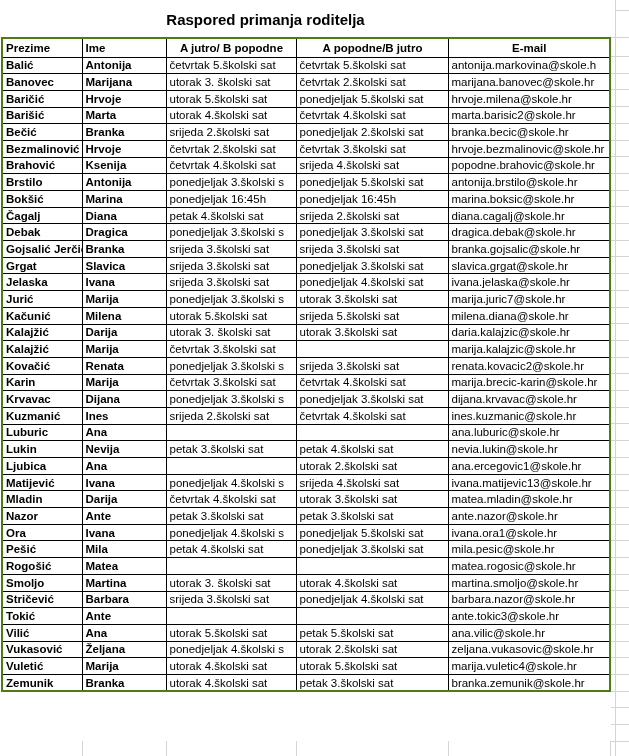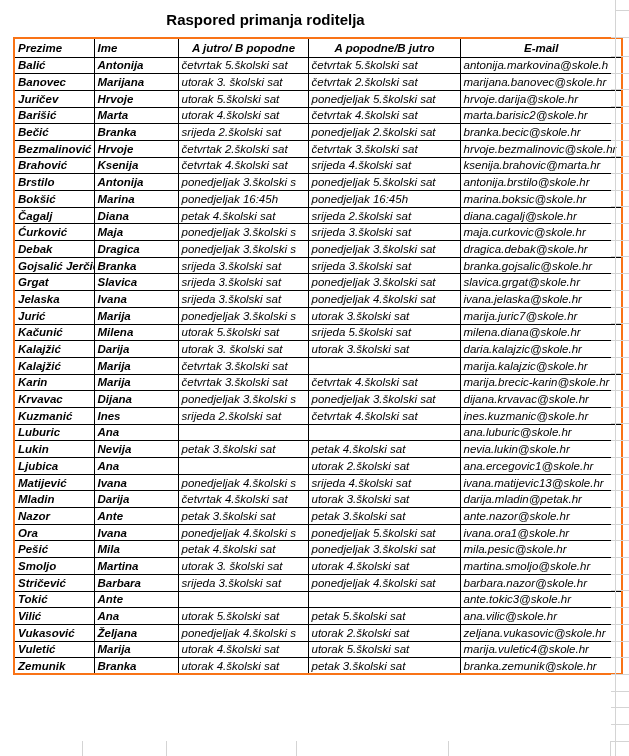--- a/index.html
+++ b/index.html
@@ -10,25 +10,24 @@
     font-family:"Liberation Sans", sans-serif;
     color:#000;
     overflow:hidden;
   }
   #sheet-title{
     position:absolute;top:11px;left:0;width:531px;
     text-align:center;font-weight:bold;font-size:15px;line-height:18px;
     white-space:nowrap;
   }
   table#schedule{
-    position:absolute;left:13px;top:37px;
+    position:absolute;left:1px;top:37px;
     border-collapse:collapse;table-layout:fixed;
     width:608px;
-    border:2px solid #f97316;
-    font-style:italic;
+    border:2px solid #4d7c0f;
   }
   #schedule th,#schedule td{
     border:1px solid #000;
     padding:0 2px 0 3px;
     font-size:11.5px;
     white-space:nowrap;
     overflow:hidden;
     vertical-align:middle;
   }
   #schedule thead tr{height:19px;}
@@ -72,25 +71,25 @@
           <td>antonija.markovina@skole.h</td>
         </tr>
         <tr>
           <td class="bold">Banovec</td>
           <td class="bold">Marijana</td>
           <td>utorak 3. školski sat</td>
           <td>četvrtak 2.školski sat</td>
           <td>marijana.banovec@skole.hr</td>
         </tr>
         <tr>
-          <td class="bold">Juričev</td>
+          <td class="bold">Baričić</td>
           <td class="bold">Hrvoje</td>
           <td>utorak 5.školski sat</td>
           <td>ponedjeljak 5.školski sat</td>
-          <td>hrvoje.darija@skole.hr</td>
+          <td>hrvoje.milena@skole.hr</td>
         </tr>
         <tr>
           <td class="bold">Barišić</td>
           <td class="bold">Marta</td>
           <td>utorak 4.školski sat</td>
           <td>četvrtak 4.školski sat</td>
           <td>marta.barisic2@skole.hr</td>
         </tr>
         <tr>
           <td class="bold">Bečić</td>
@@ -104,21 +103,21 @@
           <td class="bold">Hrvoje</td>
           <td>četvrtak 2.školski sat</td>
           <td>četvrtak 3.školski sat</td>
           <td>hrvoje.bezmalinovic@skole.hr</td>
         </tr>
         <tr>
           <td class="bold">Brahović</td>
           <td class="bold">Ksenija</td>
           <td>četvrtak 4.školski sat</td>
           <td>srijeda 4.školski sat</td>
-          <td>ksenija.brahovic@marta.hr</td>
+          <td>popodne.brahovic@skole.hr</td>
         </tr>
         <tr>
           <td class="bold">Brstilo</td>
           <td class="bold">Antonija</td>
           <td>ponedjeljak 3.školski s</td>
           <td>ponedjeljak 5.školski sat</td>
           <td>antonija.brstilo@skole.hr</td>
         </tr>
         <tr>
           <td class="bold">Bokšić</td>
@@ -128,27 +127,20 @@
           <td>marina.boksic@skole.hr</td>
         </tr>
         <tr>
           <td class="bold">Čagalj</td>
           <td class="bold">Diana</td>
           <td>petak 4.školski sat</td>
           <td>srijeda 2.školski sat</td>
           <td>diana.cagalj@skole.hr</td>
         </tr>
         <tr>
-          <td class="bold">Ćurković</td>
-          <td class="bold">Maja</td>
-          <td>ponedjeljak 3.školski s</td>
-          <td>srijeda 3.školski sat</td>
-          <td>maja.curkovic@skole.hr</td>
-        </tr>
-        <tr>
           <td class="bold">Debak</td>
           <td class="bold">Dragica</td>
           <td>ponedjeljak 3.školski s</td>
           <td>ponedjeljak 3.školski sat</td>
           <td>dragica.debak@skole.hr</td>
         </tr>
         <tr>
           <td class="bold">Gojsalić Jerčić</td>
           <td class="bold">Branka</td>
           <td>srijeda 3.školski sat</td>
@@ -191,20 +183,27 @@
           <td>daria.kalajzic@skole.hr</td>
         </tr>
         <tr>
           <td class="bold">Kalajžić</td>
           <td class="bold">Marija</td>
           <td>četvrtak 3.školski sat</td>
           <td></td>
           <td>marija.kalajzic@skole.hr</td>
         </tr>
         <tr>
+          <td class="bold">Kovačić</td>
+          <td class="bold">Renata</td>
+          <td>ponedjeljak 3.školski s</td>
+          <td>srijeda 3.školski sat</td>
+          <td>renata.kovacic2@skole.hr</td>
+        </tr>
+        <tr>
           <td class="bold">Karin</td>
           <td class="bold">Marija</td>
           <td>četvrtak 3.školski sat</td>
           <td>četvrtak 4.školski sat</td>
           <td>marija.brecic-karin@skole.hr</td>
         </tr>
         <tr>
           <td class="bold">Krvavac</td>
           <td class="bold">Dijana</td>
           <td>ponedjeljak 3.školski s</td>
@@ -244,21 +243,21 @@
           <td class="bold">Ivana</td>
           <td>ponedjeljak 4.školski s</td>
           <td>srijeda 4.školski sat</td>
           <td>ivana.matijevic13@skole.hr</td>
         </tr>
         <tr>
           <td class="bold">Mladin</td>
           <td class="bold">Darija</td>
           <td>četvrtak 4.školski sat</td>
           <td>utorak 3.školski sat</td>
-          <td>darija.mladin@petak.hr</td>
+          <td>matea.mladin@skole.hr</td>
         </tr>
         <tr>
           <td class="bold">Nazor</td>
           <td class="bold">Ante</td>
           <td>petak 3.školski sat</td>
           <td>petak 3.školski sat</td>
           <td>ante.nazor@skole.hr</td>
         </tr>
         <tr>
           <td class="bold">Ora</td>
@@ -266,20 +265,27 @@
           <td>ponedjeljak 4.školski s</td>
           <td>ponedjeljak 5.školski sat</td>
           <td>ivana.ora1@skole.hr</td>
         </tr>
         <tr>
           <td class="bold">Pešić</td>
           <td class="bold">Mila</td>
           <td>petak 4.školski sat</td>
           <td>ponedjeljak 3.školski sat</td>
           <td>mila.pesic@skole.hr</td>
+        </tr>
+        <tr>
+          <td class="bold">Rogošić</td>
+          <td class="bold">Matea</td>
+          <td></td>
+          <td></td>
+          <td>matea.rogosic@skole.hr</td>
         </tr>
         <tr>
           <td class="bold">Smoljo</td>
           <td class="bold">Martina</td>
           <td>utorak 3. školski sat</td>
           <td>utorak 4.školski sat</td>
           <td>martina.smoljo@skole.hr</td>
         </tr>
         <tr>
           <td class="bold">Stričević</td>

